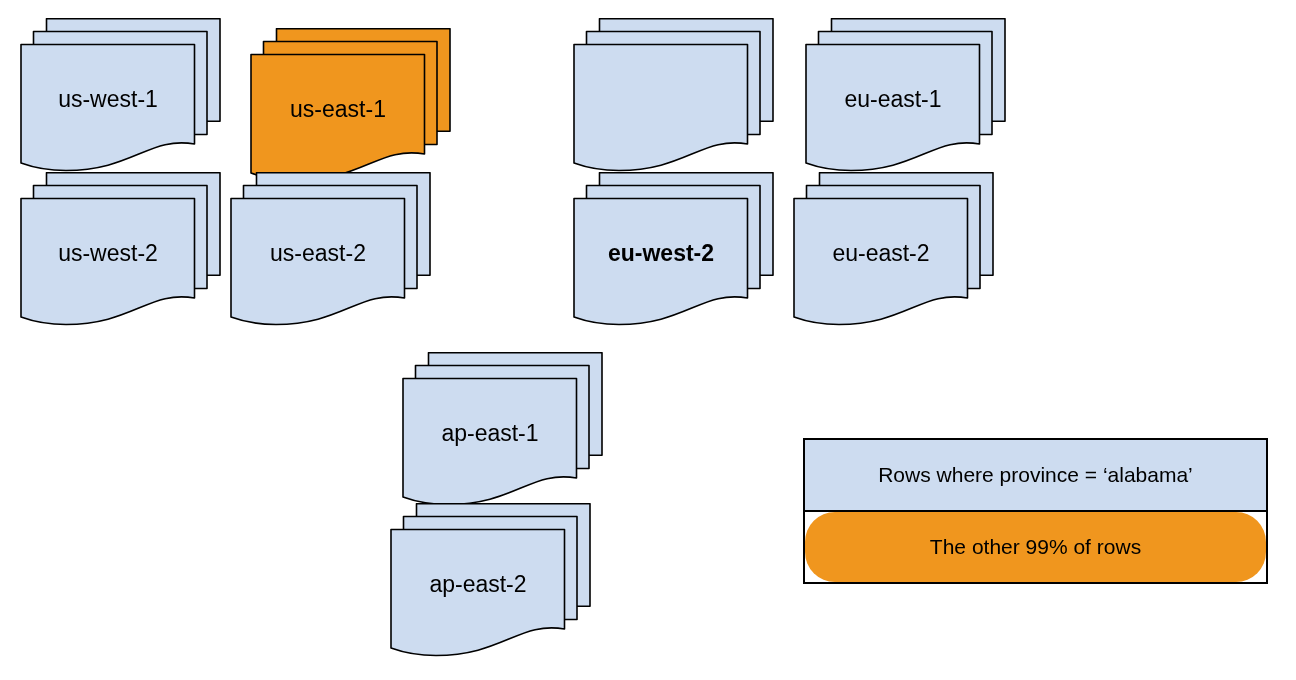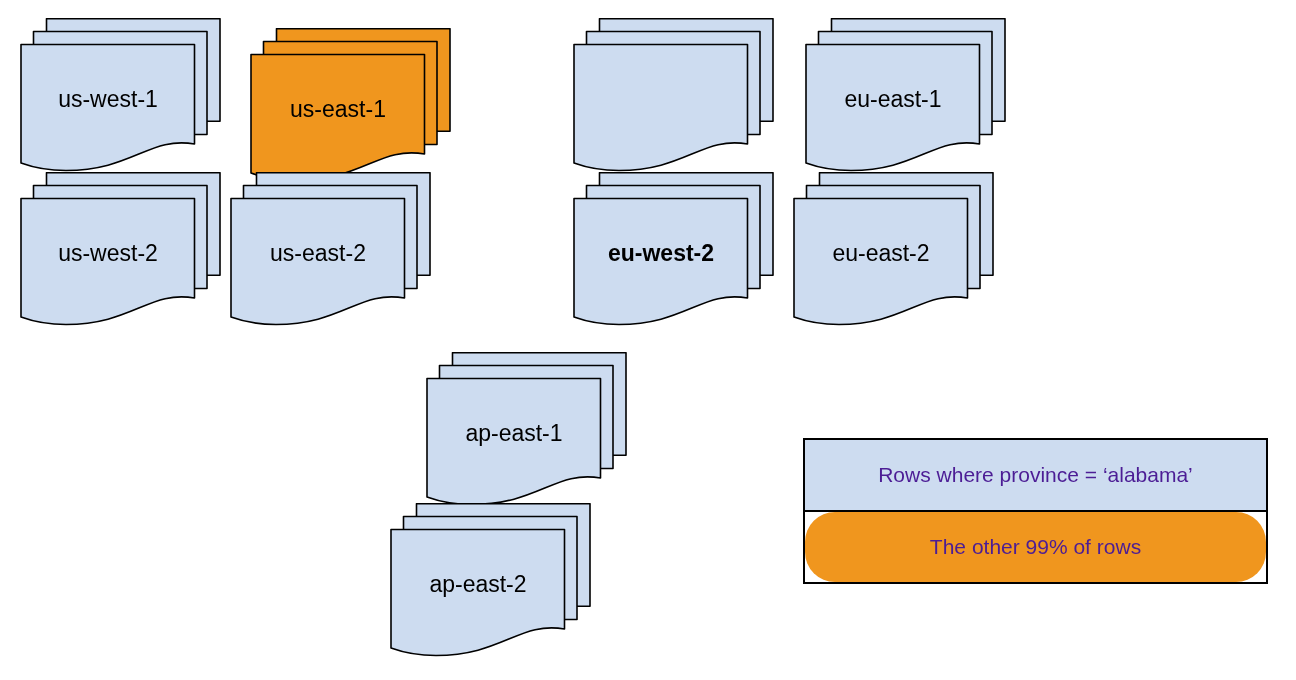--- a/index.html
+++ b/index.html
@@ -49,41 +49,41 @@
   }
   
   .s0 { left: 20px;  top: 18px;  }
   .s1 { left: 250px; top: 28px;  }
   .s2 { left: 573px; top: 18px;  }
   .s3 { left: 805px; top: 18px; border-radius: 26px;  }
   .s4 { left: 20px;  top: 172px; }
   .s5 { left: 230px; top: 172px; }
   .s6 { left: 573px; top: 172px; font-weight: bold; }
   .s7 { left: 793px; top: 172px; text-align: right; }
-  .s8 { left: 402px; top: 352px; margin-left: 24px; }
+  .s8 { left: 402px; top: 352px; }
   .s9 { left: 390px; top: 503px; padding-left: 20px; }
 
   .legend {
     position: absolute;
     left: 803px;
     top: 438px;
     width: 465px;
     height: 146px;
     border: 2px solid var(--stroke, #000000);
     box-sizing: border-box;
     display: flex;
     flex-direction: column;
   }
   .legend-row {
     flex: 1;
     display: flex;
     align-items: center;
     justify-content: center;
     font-size: 21px;
-    color: #4c1d95;
+    color: #000000;
   }
   .legend-row[data-variant="blue"] {
     background: var(--light-blue, #cddcf0);
     border-bottom: 2px solid var(--stroke, #000000);
   }
   .legend-row[data-variant="orange"] {
     background: var(--orange, #f0961e);
     border-radius: 30px;
   }
 </style>

